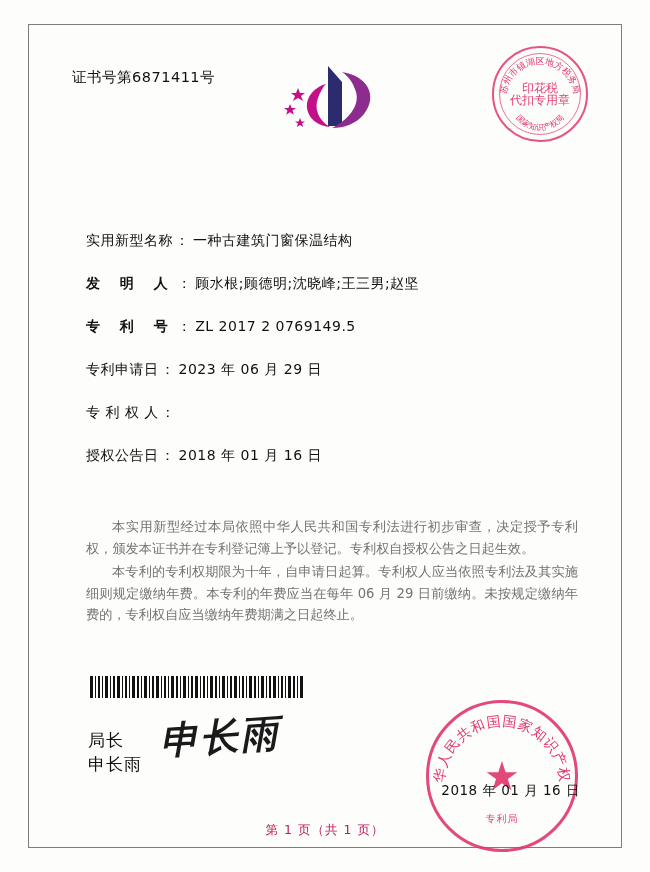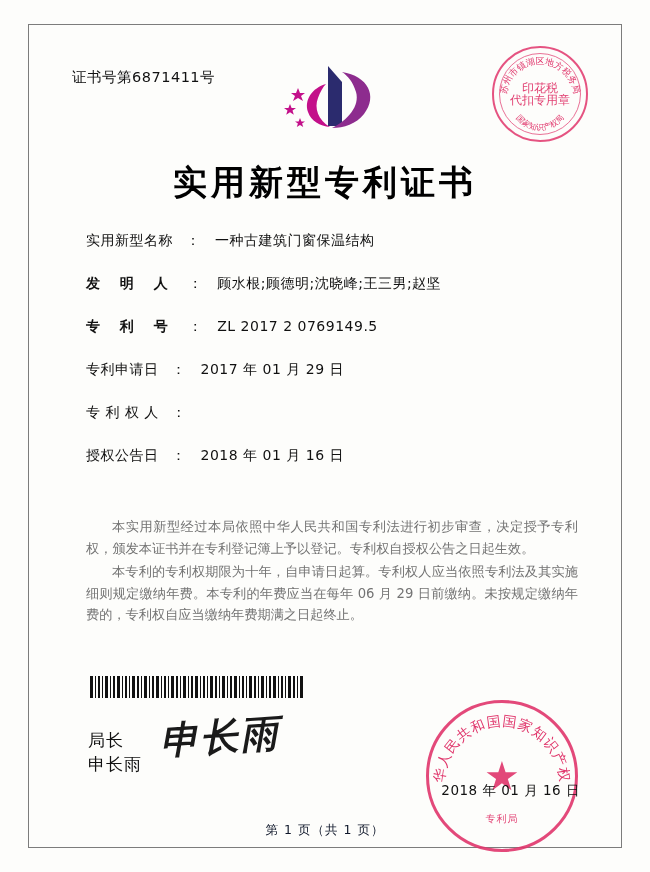--- a/index.html
+++ b/index.html
@@ -109,21 +109,20 @@
     top: 232px;
     right: 70px;
   }
   .field-row {
     display: flex;
     align-items: baseline;
     margin-bottom: 25px;
     font-size: 14px;
     color: #111;
     white-space: nowrap;
-    gap: 11px;
   }
   .field-label {
     letter-spacing: 0.5px;
   }
   .field-label.spaced {
     letter-spacing: 7.5px;
     font-weight: bold;
   }
   .field-sep {
     margin: 0 4px 0 2px;
@@ -229,21 +228,21 @@
   }
 
   .page-footer {
     position: absolute;
     left: 0;
     right: 0;
     top: 822px;
     text-align: center;
     font-size: 12.5px;
     letter-spacing: 1px;
-    color: #0f172a;
+    color: #be185d;
   }
 </style>
 </head>
 <body>
 
 <div class="certificate">
 
   <div class="outer-border"></div>
 
   <div class="cert-number">证书号第6871411号</div>
@@ -275,21 +274,20 @@
       <text font-size="8" fill="#e0356b" font-family="DejaVu Sans, sans-serif">
         <textPath href="#arcBottom" startOffset="50%" text-anchor="middle">国家知识产权局</textPath>
       </text>
     </svg>
     <div class="seal-center">
       <div>印花税</div>
       <div>代扣专用章</div>
     </div>
   </div>
 
-  <div class="main-title">实用新型专利证书</div>
 
   <div class="fields">
 
     <div class="field-row">
       <span class="field-label">实用新型名称</span>
       <span class="field-sep">：</span>
       <span class="field-value">一种古建筑门窗保温结构</span>
     </div>
 
     <div class="field-row">
@@ -300,21 +298,21 @@
 
     <div class="field-row">
       <span class="field-label spaced">专  利  号</span>
       <span class="field-sep">：</span>
       <span class="field-value">ZL 2017 2 0769149.5</span>
     </div>
 
     <div class="field-row">
       <span class="field-label">专利申请日</span>
       <span class="field-sep">：</span>
-      <span class="field-value">2017 年 01 月 29 日</span>
+      <span class="field-value">2023 年 06 月 29 日</span>
     </div>
 
     <div class="field-row">
       <span class="field-label">专 利 权 人</span>
       <span class="field-sep">：</span>
     </div>
 
     <div class="field-row">
       <span class="field-label">授权公告日</span>
       <span class="field-sep">：</span>

